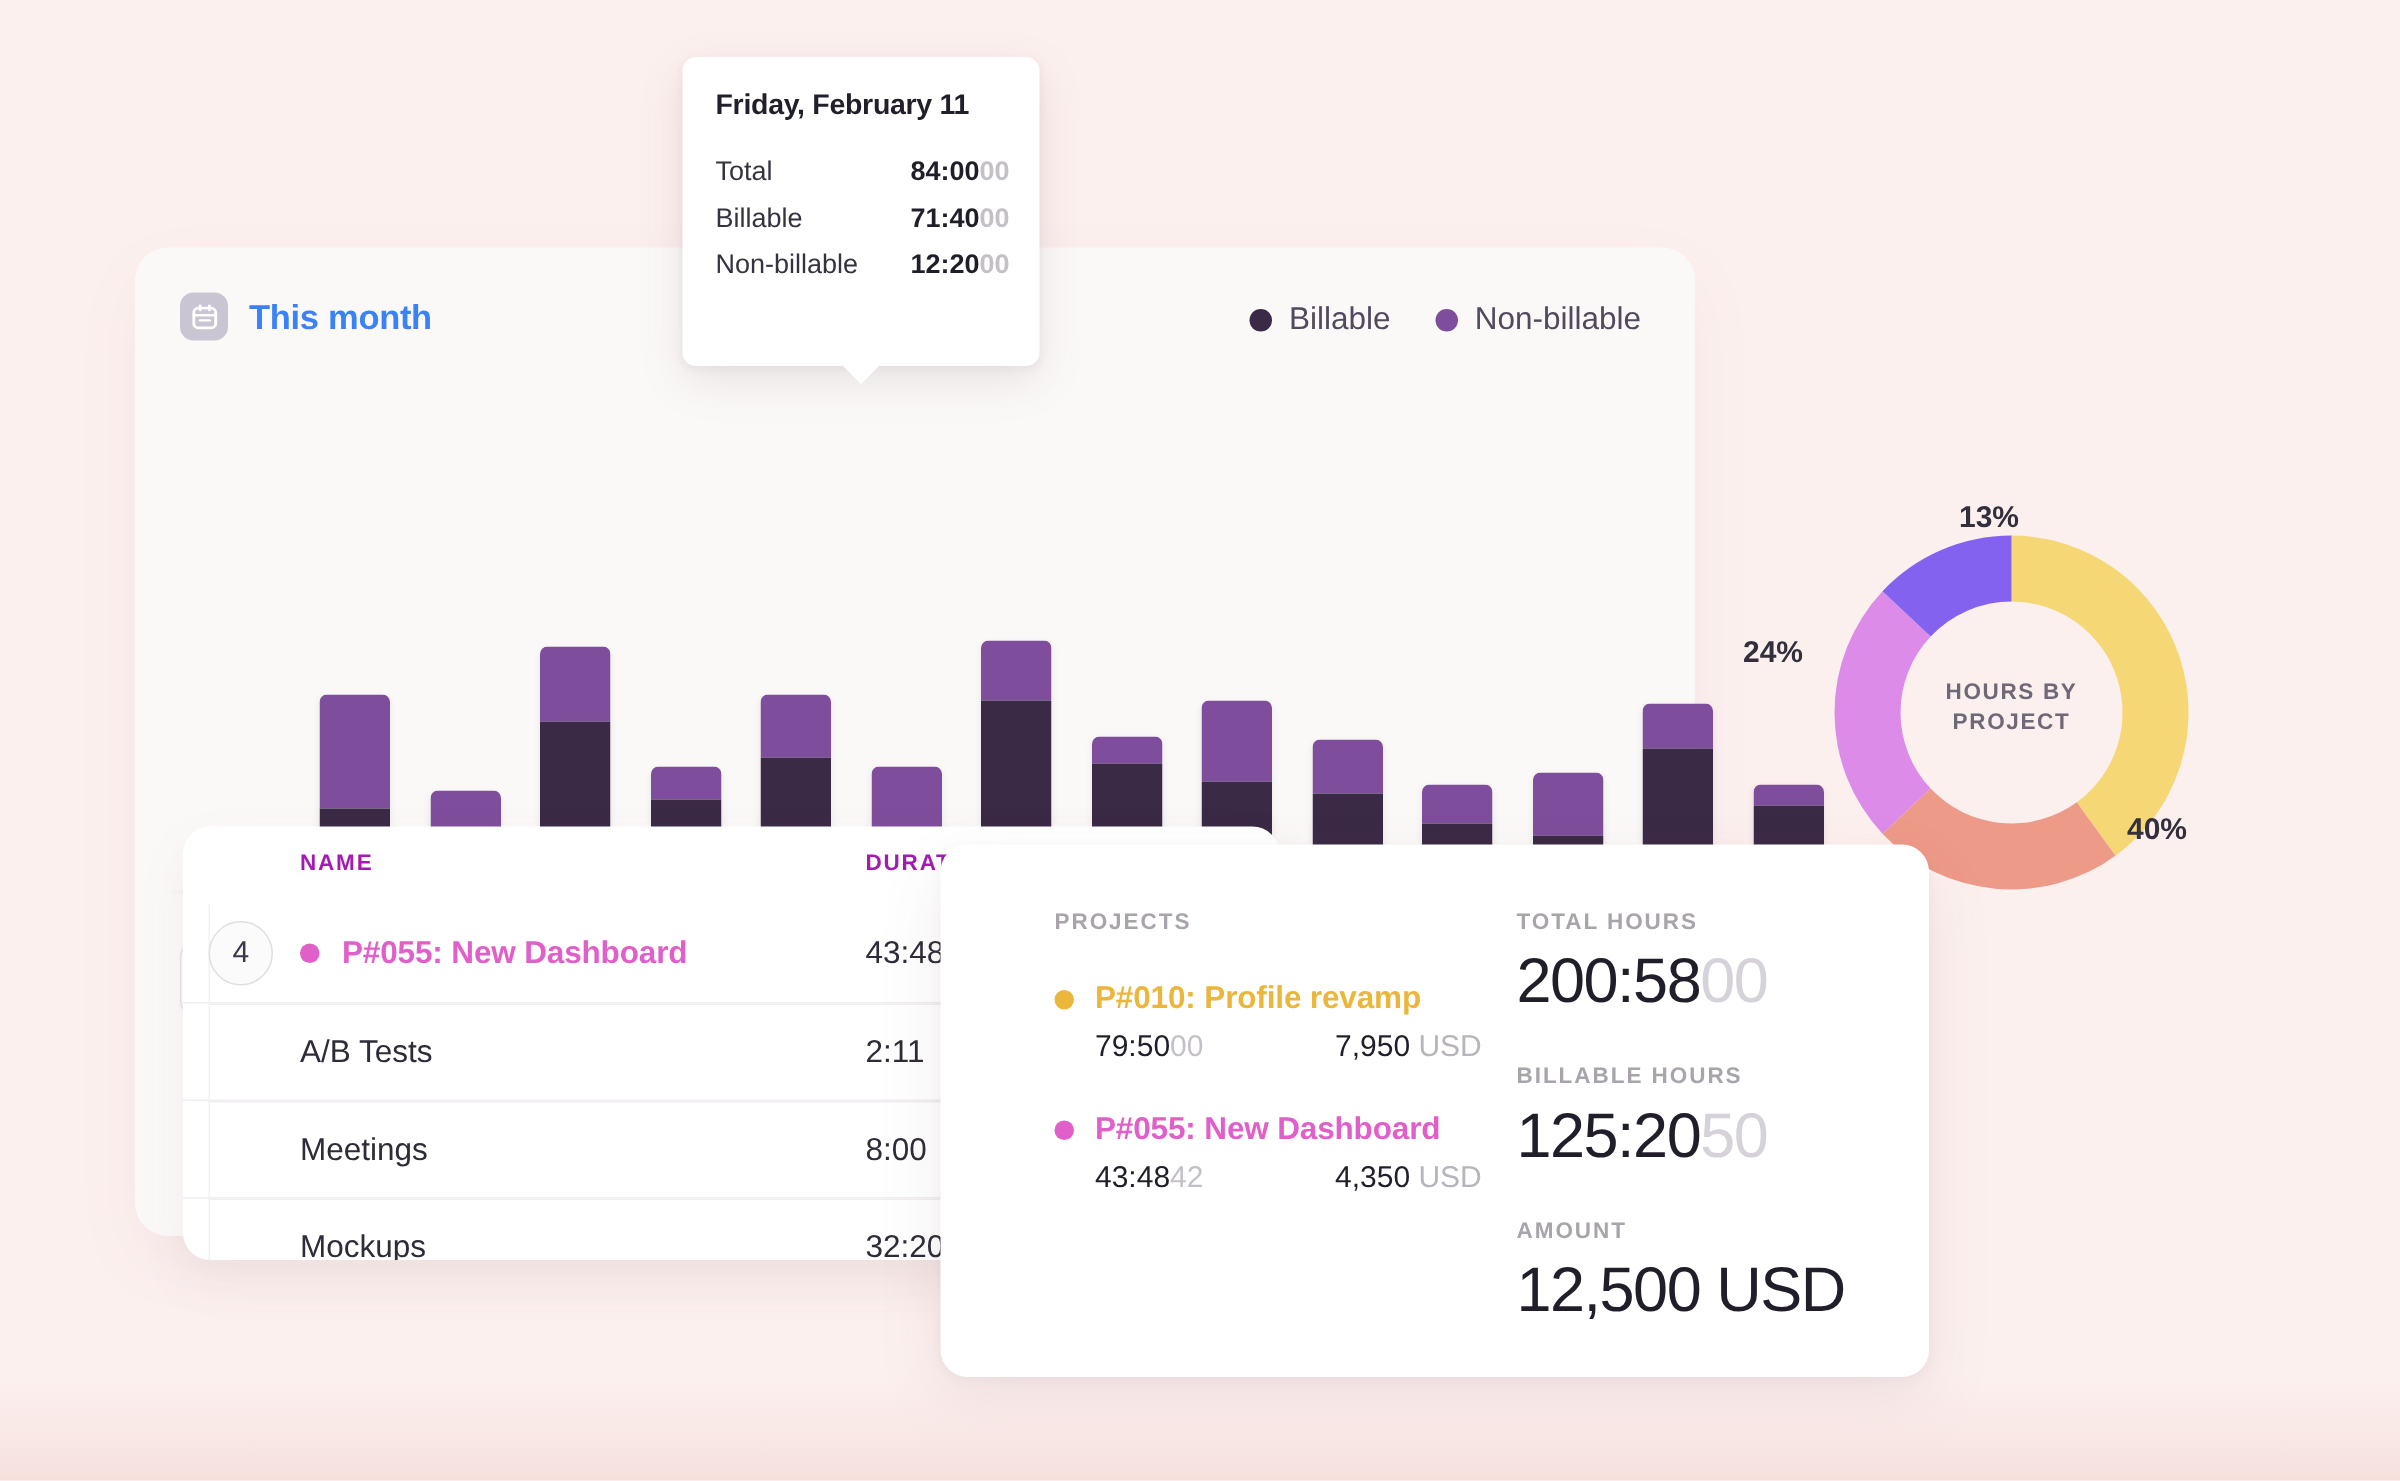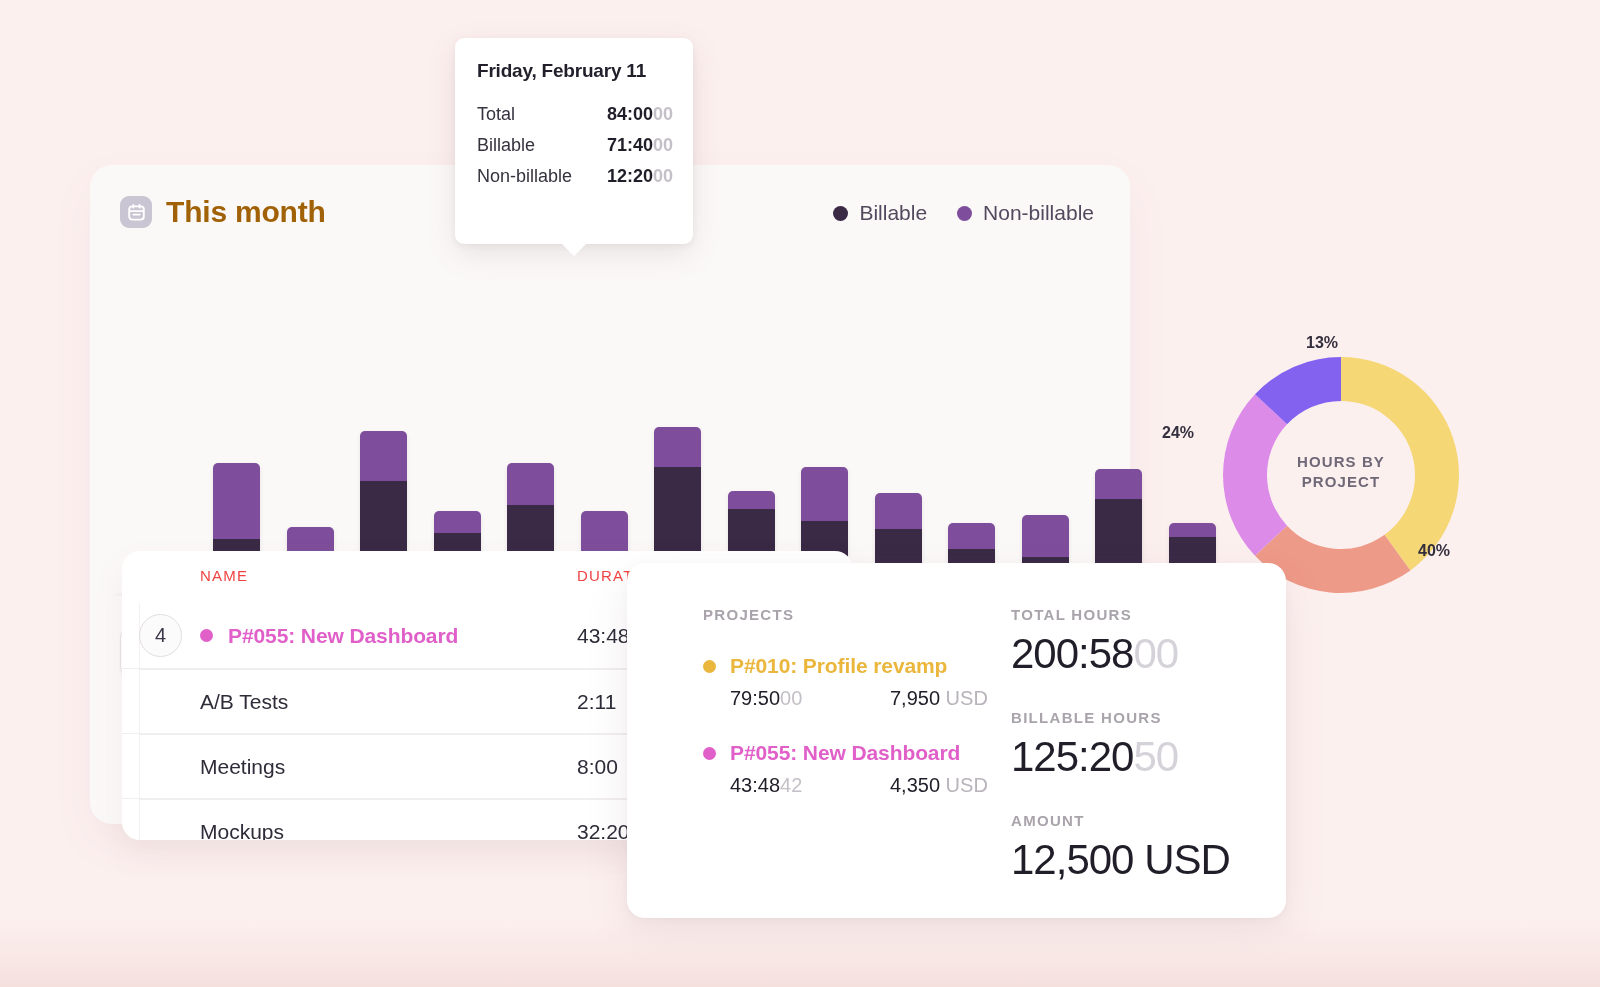--- a/index.html
+++ b/index.html
@@ -22,21 +22,21 @@
     position:absolute;left:90px;top:165px;width:1040px;height:659px;
     background:#fbf9f8;border-radius:22px;
     box-shadow:0 18px 46px rgba(120,80,90,.055);
   }
   .card-head{position:absolute;left:30px;top:30px;display:flex;align-items:center;gap:14px;}
   .cal-icon{
     width:32px;height:32px;border-radius:9px;background:#c9c5d2;
     display:flex;align-items:center;justify-content:center;flex:none;
   }
   .cal-icon svg{display:block;}
-  .card-title{font-size:30px;color:#a16207;font-weight:600;letter-spacing:-.2px;}
+  .card-title{font-size:23px;color:#3b82f6;font-weight:600;letter-spacing:-.2px;}
 
   .legend{position:absolute;right:36px;top:36px;display:flex;align-items:center;gap:30px;}
   .legend-item{display:flex;align-items:center;gap:11px;}
   .legend-dot{width:15px;height:15px;border-radius:50%;flex:none;}
   .legend-label{font-size:21px;color:#52495e;}
 
   
   .bars{position:absolute;left:20px;top:90px;width:1000px;height:340px;}
   .bar{position:absolute;bottom:0;border-radius:5px 5px 3px 3px;overflow:hidden;
        box-shadow:0 2px 4px rgba(60,40,70,.10);}
@@ -56,21 +56,21 @@
   .dd-label{font-size:21px;color:#3e3a4a;white-space:nowrap;}
   .chev{width:14px;height:9px;flex:none;}
 
   
   .table-card{
     position:absolute;left:122px;top:551px;width:731px;height:289px;
     background:#fff;border-radius:18px;overflow:hidden;
     box-shadow:0 14px 34px rgba(120,80,90,.07);
   }
   .th-row{position:absolute;left:0;top:0;width:100%;height:52px;}
-  .th{position:absolute;top:16px;font-size:15px;letter-spacing:1.2px;color:#ef4444;font-weight:400;}
+  .th{position:absolute;top:16px;font-size:15px;letter-spacing:1.2px;color:#a21caf;font-weight:700;}
   .th-name{left:78px;}
   .th-dur{left:455px;}
   .trow{position:absolute;left:0;width:100%;height:65px;display:flex;align-items:center;}
   .trow+.trow{border-top:1px solid #f1eef1;}
   .row-sep{position:absolute;left:17px;right:0;height:1px;background:#f1eef1;}
   .badge{
     position:absolute;left:17px;width:41px;height:41px;border-radius:50%;
     border:1.6px solid #e2dde2;background:#fcfbfc;
     display:flex;align-items:center;justify-content:center;
     font-size:20px;color:#3c3748;
@@ -97,21 +97,21 @@
     position:absolute;left:106px;bottom:-12px;width:26px;height:13px;
     background:#fff;clip-path:polygon(0 0,100% 0,50% 100%);
   }
 
   
   .donut-wrap{position:absolute;left:1196px;top:330px;width:290px;height:290px;}
   .donut-center-label{
     position:absolute;left:0;right:0;top:122px;text-align:center;
     font-size:15px;line-height:20px;letter-spacing:1.1px;font-weight:700;color:#6e6877;
   }
-  .pct{position:absolute;font-size:16px;color:#332f3d;font-weight:600;text-align:center;}
+  .pct{position:absolute;font-size:20px;color:#332f3d;font-weight:600;text-align:center;}
 
   
   .sum-card{
     position:absolute;left:627px;top:563px;width:659px;height:355px;
     background:#fff;border-radius:18px;
     box-shadow:0 18px 44px rgba(120,80,90,.10),0 2px 8px rgba(120,80,90,.05);
   }
   .sec-label{font-size:15px;letter-spacing:1.3px;color:#a9a3ab;font-weight:600;}
   .proj-col{position:absolute;left:60px;top:43px;width:300px;margin-left:16px;}
   .proj{margin-top:31px;}

